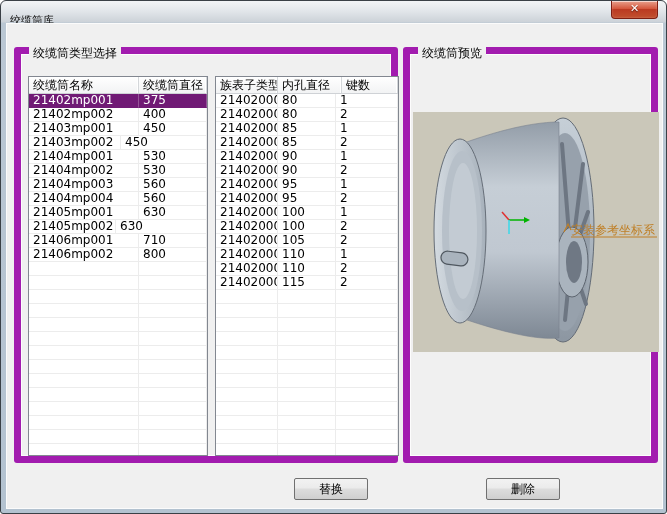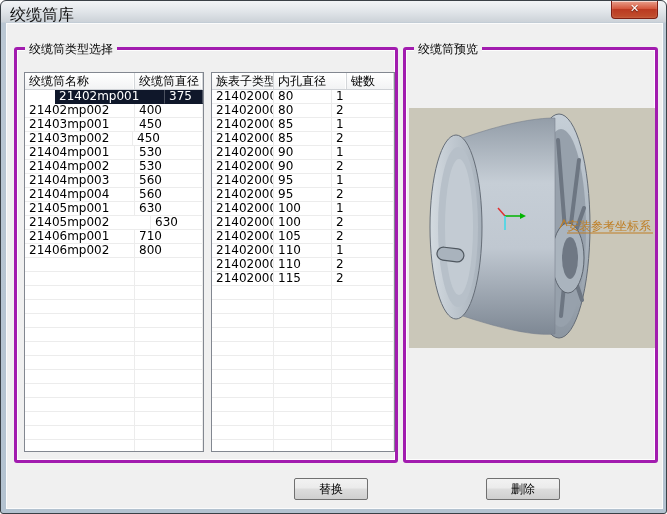--- a/index.html
+++ b/index.html
@@ -5,37 +5,37 @@
   * { margin:0; padding:0; box-sizing:border-box; }
   html,body { width:667px; height:514px; font-family:"DejaVu Sans","Liberation Sans",sans-serif; }
 
   .window {
     position:relative; width:667px; height:514px;
     border:1px solid #3a4046; border-radius:6px 6px 3px 3px;
     background:linear-gradient(to bottom,#f2f4f6 0px,#e2e6ea 10px,#ccd2d8 21px,#bac7d3 22px,#b3c2d0 100%);
     overflow:hidden;
   }
   .titlebar { position:absolute; top:0; left:0; right:0; height:22px; }
-  .title-text { position:absolute; left:9px; top:4px; font-size:16px; color:#111; }
+  .title-text { position:absolute; left:9px; top:12px; font-size:11px; color:#111; }
   .close-btn {
     position:absolute; top:0; right:8px; width:47px; height:18px;
     border:1px solid #7e1e12; border-top:none; border-radius:0 0 4px 4px;
     background:linear-gradient(to bottom,#e8a08c 0%,#d4573d 45%,#bb3a22 50%,#c1502f 100%);
     box-shadow:inset 0 1px 0 rgba(255,255,255,.55), inset 0 0 2px rgba(255,255,255,.3);
     color:#fff; text-align:center; cursor:pointer;
   }
   .close-btn .x { font-size:11px; font-weight:bold; line-height:16px; text-shadow:0 1px 1px rgba(0,0,0,.5); }
 
   .client {
     position:absolute; left:5px; top:22px; width:657px; height:486px;
     background:#f0f0f0; box-shadow:inset 0 0 0 1px #fbfbfb;
   }
 
   .groupbox {
-    position:absolute; border:3px solid #a21caf; border-radius:3px;
+    position:absolute; border:7px solid #a21caf; border-radius:3px;
     box-shadow:inset 0 0 0 1px #fdfdfd;
   }
   .group-legend {
     position:absolute; top:-8px; left:8px; background:#f0f0f0;
     font-size:12px; color:#000; padding:0 4px; line-height:14px; white-space:nowrap;
   }
   #group-select { left:8px;  top:24px; width:384px; height:416px; }
   #group-preview{ left:397px; top:24px; width:255px; height:416px; }
 
   .datatable {
@@ -96,34 +96,34 @@
   <div class="client">
 
     <div class="groupbox" id="group-select">
       <span class="group-legend">绞缆筒类型选择</span>
       <div class="datatable" id="table-drums">
           <div class="thead">
             <div class="th" style="width: 110px;">绞缆筒名称</div>
             <div class="th" style="width: 68px;">绞缆筒直径</div>
           </div>
           <div>
-            <div class="tr selected" style="background: #0f172a; margin-left: 30px;">
+            <div class="tr selected" style="background: #701a75;">
               <div class="td" style="width: 110px;">21402mp001</div>
               <div class="td" style="width: 68px;">375</div>
             </div>
             <div class="tr">
               <div class="td" style="width: 110px;">21402mp002</div>
               <div class="td" style="width: 68px;">400</div>
             </div>
             <div class="tr">
               <div class="td" style="width: 110px;">21403mp001</div>
               <div class="td" style="width: 68px;">450</div>
             </div>
             <div class="tr">
-              <div class="td" style="width: 108px;">21403mp002</div>
+              <div class="td" style="width: 92px;">21403mp002</div>
               <div class="td" style="width: 68px;">450</div>
             </div>
             <div class="tr">
               <div class="td" style="width: 110px;">21404mp001</div>
               <div class="td" style="width: 68px;">530</div>
             </div>
             <div class="tr">
               <div class="td" style="width: 110px;">21404mp002</div>
               <div class="td" style="width: 68px;">530</div>
             </div>
@@ -133,21 +133,21 @@
             </div>
             <div class="tr">
               <div class="td" style="width: 110px;">21404mp004</div>
               <div class="td" style="width: 68px;">560</div>
             </div>
             <div class="tr">
               <div class="td" style="width: 110px;">21405mp001</div>
               <div class="td" style="width: 68px;">630</div>
             </div>
             <div class="tr">
-              <div class="td" style="width: 126px;">21405mp002</div>
+              <div class="td" style="width: 87px;">21405mp002</div>
               <div class="td" style="width: 68px;">630</div>
             </div>
             <div class="tr">
               <div class="td" style="width: 110px;">21406mp001</div>
               <div class="td" style="width: 68px;">710</div>
             </div>
             <div class="tr">
               <div class="td" style="width: 110px;">21406mp002</div>
               <div class="td" style="width: 68px;">800</div>
             </div>
@@ -205,21 +205,21 @@
             </div>
             <div class="tr">
               <div class="td" style="width: 110px;"></div>
               <div class="td" style="width: 68px;"></div>
             </div>
           </div>
         </div>
       <div class="datatable" id="table-subtypes">
           <div class="thead">
             <div class="th" style="width: 62px;">族表子类型</div>
-            <div class="th" style="width: 73px;">内孔直径</div>
+            <div class="th" style="width: 64px;">内孔直径</div>
             <div class="th" style="width: 62px;">键数</div>
           </div>
           <div>
             <div class="tr">
               <div class="td" style="width: 62px;">2140200011</div>
               <div class="td" style="width: 58px;">80</div>
               <div class="td" style="width: 62px;">1</div>
             </div>
             <div class="tr">
               <div class="td" style="width: 62px;">2140200012</div>

